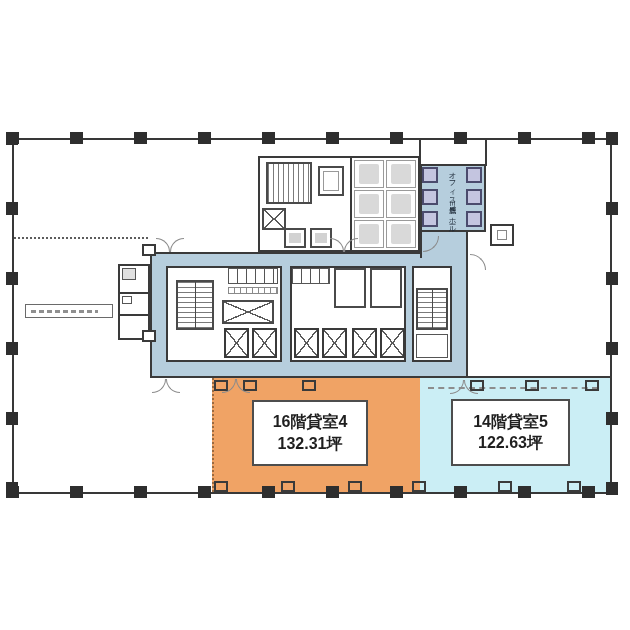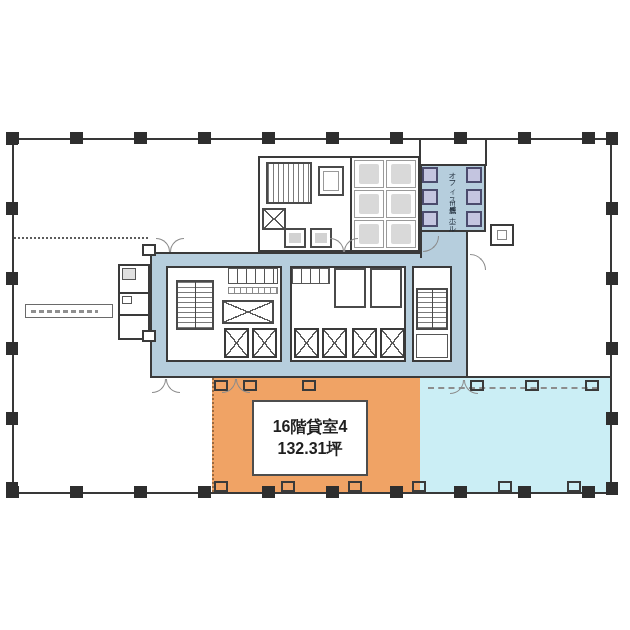--- a/index.html
+++ b/index.html
@@ -98,21 +98,21 @@
   
   .arc{width:14px;height:14px;border:0 solid #8b8b8b;background:transparent;}
   .arc-dl{border-width:0 0 1.5px 1.5px;border-radius:0 0 0 100%;}
   .arc-dr{border-width:0 1.5px 1.5px 0;border-radius:0 0 100% 0;}
   .arc-ul{border-width:1.5px 0 0 1.5px;border-radius:100% 0 0 0;}
   .arc-ur{border-width:1.5px 1.5px 0 0;border-radius:0 100% 0 0;}
 
   
   .label-box{background:#ffffff;border:2px solid #4d4d4d;display:flex;flex-direction:column;
     align-items:center;justify-content:center;gap:3px;color:#1f1f1f;}
-  .orange-label{left:252px;top:400px;width:116px;height:76px;}
+  .orange-label{left:252px;top:400px;width:116px;height:66px;}
   .blue-label{left:451px;top:399px;width:119px;height:67px;}
   .unit-name,.unit-area{position:static;font-size:16px;font-weight:600;line-height:1.15;white-space:nowrap;}
 </style>
 </head>
 <body>
 
 <div class="stage">
 
   <div class="unit-orange"></div>
   <div class="unit-blue"></div>
@@ -208,14 +208,18 @@
   <div class="arc arc-dr" style="left:423px;top:236px;width:16px;height:16px;"></div>
   <div class="arc arc-ur" style="left:470px;top:254px;width:16px;height:16px;"></div>
 
   <div class="dot-line"></div>
   <div class="micro-label"></div>
 
   <div class="label-box orange-label">
     <div class="unit-name">16階貸室4</div>
     <div class="unit-area">132.31坪</div>
   </div>
+  <div class="label-box blue-label">
+    <div class="unit-name">14階貸室5</div>
+    <div class="unit-area">122.63坪</div>
+  </div>
 
 </div>
 
 </body></html>

